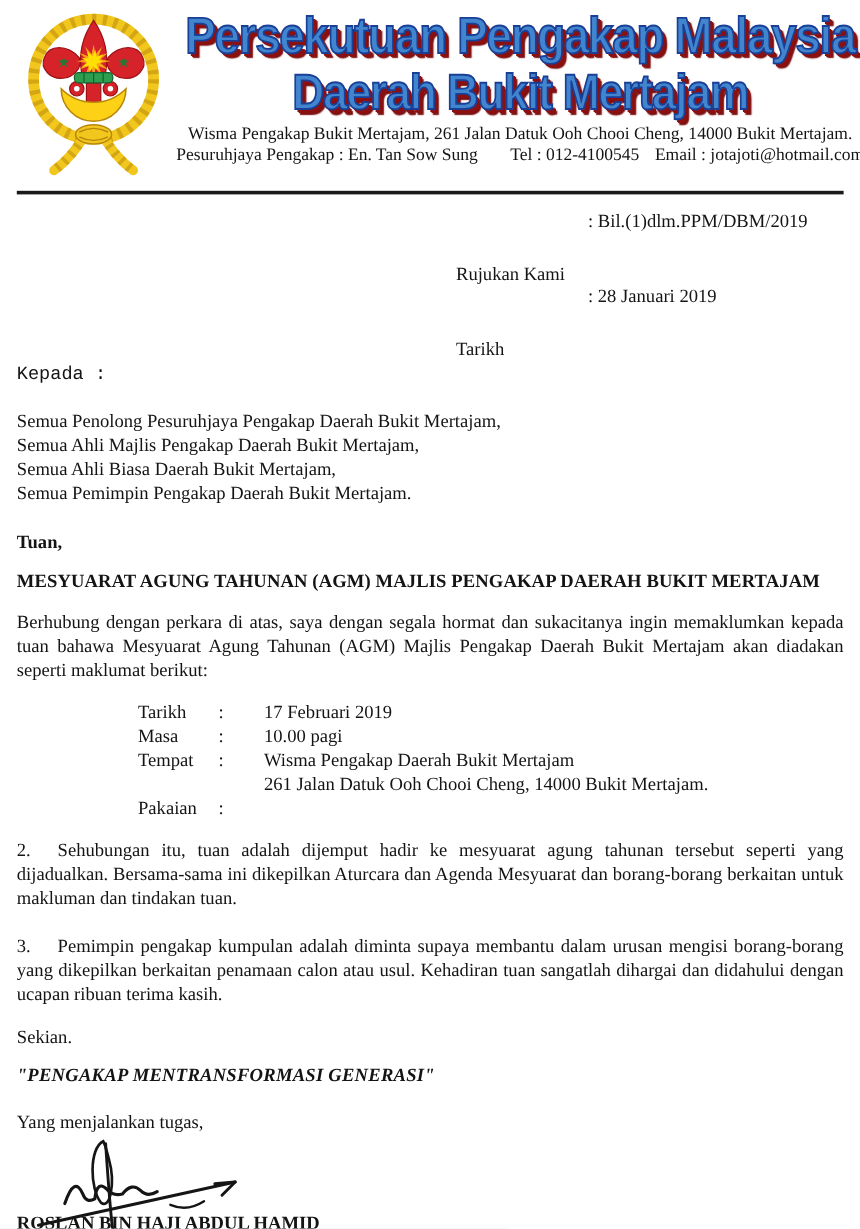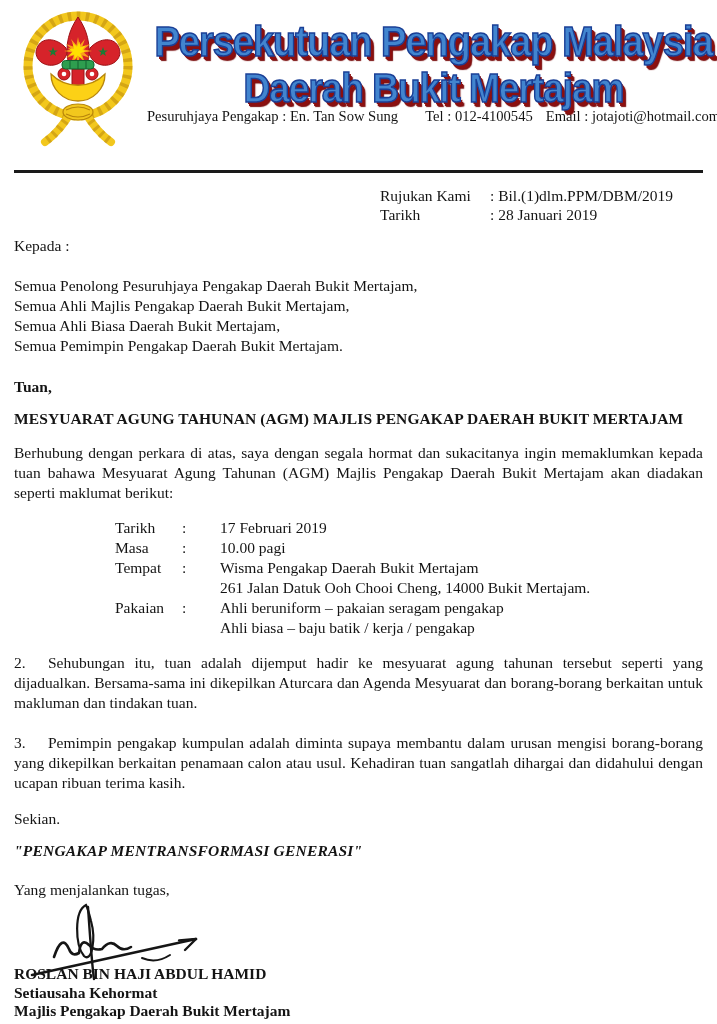--- a/index.html
+++ b/index.html
@@ -3,21 +3,21 @@
 <meta charset="utf-8">
 <style>
   html,body{margin:0;padding:0;background:#e8e8e8;}
   .page{
     width:717px;height:1024px;background:#ffffff;position:relative;
     margin:0 auto;overflow:hidden;
     font-family:"Liberation Serif", serif;font-size:15.5px;color:#141414;
   }
   .inner{padding:0 14px;}
   
-  .header{position:relative;padding-top:16px;min-height:147px;}
+  .header{position:relative;padding-top:5px;min-height:147px;}
   .emblem-svg{position:absolute;left:14px;top:4px;width:128px;height:144px;}
   .masthead{margin-left:150px;text-align:center;}
   .wordart{
     display:inline-block;
     font-family:"Liberation Sans", sans-serif;font-weight:bold;
     color:#4285cf;
     -webkit-text-stroke:1.4px #1a3f96;
     text-shadow:2px 2px 0 #8c1010,3px 3px 0 #8c1010,4px 4px 1px #7a0e0e;
     letter-spacing:-1px;white-space:nowrap;
     transform:scaleY(1.12);transform-origin:center top;
@@ -25,23 +25,23 @@
   .title-line1{font-size:38px;line-height:47px;}
   .title-line2{font-size:37px;line-height:45px;}
   .addr{font-size:14.6px;line-height:17px;margin-top:7px;white-space:nowrap;}
   .contact{display:flex;justify-content:center;font-size:14.6px;line-height:17px;white-space:nowrap;}
   .contact .c2{margin-left:27px;text-align:center;}
   .contact .c3{margin-left:13px;}
   .rule{border:0;border-top:3px solid #1a1a1a;margin:7px 14px 0 14px;}
   
   .ref{margin:13px 0 0 366px;line-height:19px;}
   .ref-row{display:flex;}
-  .ref-label{width:110px;}
+  .ref-label{width:110px;margin-top:44px;}
   
-  .kepada{margin-top:13px;}
+  .kepada{margin-top:2px;font-family:Liberation Mono, monospace;}
   .recipients{margin-top:21px;line-height:20px;}
   .salutation{margin-top:22px;font-weight:bold;}
   .subject{margin-top:14px;font-weight:bold;letter-spacing:0.1px;}
   .para{margin-top:15px;text-align:justify;line-height:20px;font-family:Liberation Serif, serif;}
   .pnum{display:inline-block;width:34px;}
   .meeting{margin:15px 0 0 101px;line-height:20px;}
   .mrow{display:flex;align-items:flex-start;}
   .mlabel{width:67px;flex:none;}
   .mcolon{width:38px;flex:none;}
   .mvalue{flex:1;}
@@ -97,20 +97,21 @@
         <rect x="48" y="56.5" width="32" height="8.5" rx="3.5" fill="#2e9e4f" stroke="#136330" stroke-width="1"></rect>
         <path d="M56,57 v8 M64,57 v8 M72,57 v8" stroke="#136330" stroke-width="1"></path>
       </g>
 
       <path d="M37,70 A27,27 0 0 0 91,70 A38,38 0 0 1 37,70 Z" fill="#fcd116" stroke="#b8860b" stroke-width="1.3"></path>
     </svg>
 
     <div class="masthead">
       <div><span class="wordart title-line1">Persekutuan Pengakap Malaysia</span></div>
       <div><span class="wordart title-line2">Daerah Bukit Mertajam</span></div>
+      <div class="addr">Wisma Pengakap Bukit Mertajam, 261 Jalan Datuk Ooh Chooi Cheng, 14000 Bukit Mertajam.</div>
       <div class="contact">
         <span class="c1">Pesuruhjaya Pengakap : En. Tan Sow Sung</span>
         <span class="c2">Tel : 012-4100545</span>
         <span class="c3">Email : jotajoti@hotmail.com</span>
       </div>
     </div>
   </div>
   <hr class="rule">
 
   <div class="inner">
@@ -155,24 +156,20 @@
         <span class="mlabel">Tempat</span>
         <span class="mcolon">:</span>
         <span class="mvalue">
           <div>Wisma Pengakap Daerah Bukit Mertajam</div>
           <div>261 Jalan Datuk Ooh Chooi Cheng, 14000 Bukit Mertajam.</div>
         </span>
       </div>
       <div class="mrow">
         <span class="mlabel">Pakaian</span>
         <span class="mcolon">:</span>
-        <span class="mvalue">
-          <div>Ahli beruniform – pakaian seragam pengakap</div>
-          <div>Ahli biasa – baju batik / kerja / pengakap</div>
-        </span>
       </div>
     </div>
 
     <div class="para">
       <span class="pnum">2.</span><span>Sehubungan itu, tuan adalah dijemput hadir ke mesyuarat agung tahunan tersebut seperti yang dijadualkan. Bersama-sama ini dikepilkan Aturcara dan Agenda Mesyuarat dan borang-borang berkaitan untuk makluman dan tindakan tuan.</span>
     </div>
     <div class="para" style="margin-top:20px;">
       <span class="pnum">3.</span><span>Pemimpin pengakap kumpulan adalah diminta supaya membantu dalam urusan mengisi borang-borang yang dikepilkan berkaitan penamaan calon atau usul. Kehadiran tuan sangatlah dihargai dan didahului dengan ucapan ribuan terima kasih.</span>
     </div>
 

